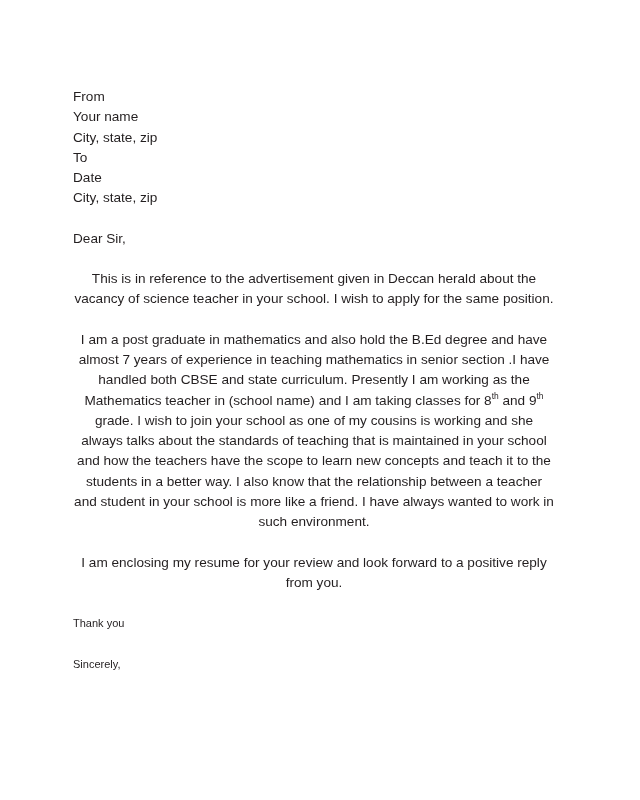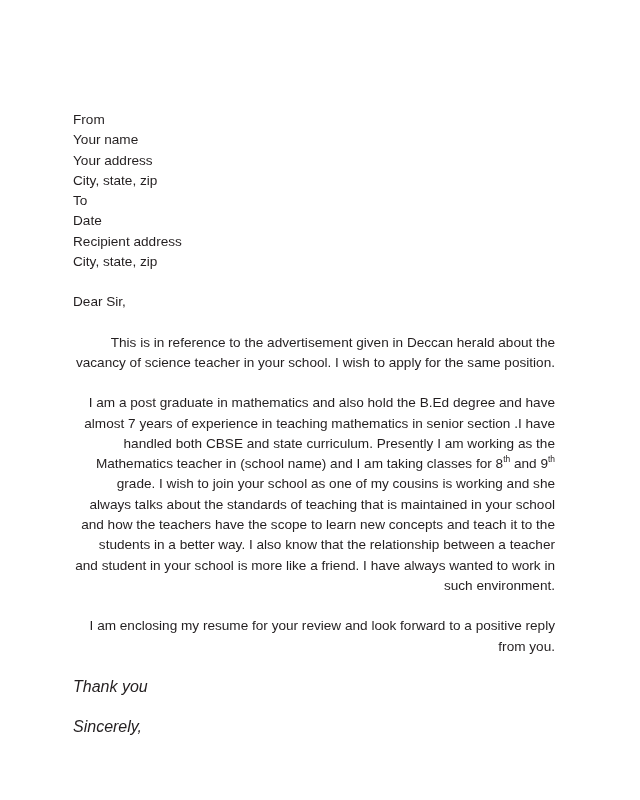--- a/index.html
+++ b/index.html
@@ -13,21 +13,21 @@
     font-family: "Liberation Sans", sans-serif;
     color: #231f20;
     -webkit-font-smoothing: antialiased;
   }
   .page {
     position: relative;
     width: 627px;
     height: 800px;
     background: #ffffff;
     box-sizing: border-box;
-    padding: 110px 85px 0 73px;
+    padding: 87px 85px 0 73px;
   }
   .letter {
     width: 482px;
   }
   .addr-block {
     font-size: 13.6px;
     line-height: 20.3px;
     margin: 0 0 20px 0;
   }
   .addr-line {
@@ -36,51 +36,48 @@
   }
   .salutation {
     font-size: 13.6px;
     line-height: 20.3px;
     margin: 12px 0 20px 0;
   }
   .para {
     font-size: 13.6px;
     line-height: 20.3px;
     margin: 0 0 20px 0;
-    text-align: right;
+    text-align: center;
   }
   .closing-line {
-    font-size: 16px;
+    font-size: 11px;
     line-height: 20.3px;
     margin: 0 0 20px 0;
-    font-style: italic;
   }
   .closing-line:last-child {
     margin-bottom: 0;
   }
   sup.ord {
     font-size: 0.62em;
     vertical-align: super;
     line-height: 0;
   }
 </style>
 </head>
 <body>
 
 <div class="page">
   <div class="letter">
 
     <div class="addr-block">
       <span class="addr-line">From</span>
       <span class="addr-line">Your name</span>
-      <span class="addr-line">Your address</span>
       <span class="addr-line">City, state, zip</span>
       <span class="addr-line">To</span>
       <span class="addr-line">Date</span>
-      <span class="addr-line">Recipient address</span>
       <span class="addr-line">City, state, zip</span>
     </div>
 
     <p class="salutation">Dear Sir,</p>
 
     <p class="para">This is in reference to the advertisement given in Deccan herald about the vacancy of science teacher in your school. I wish to apply for the same position.</p>
 
     <p class="para"><span>I am a post graduate in mathematics and also hold the B.Ed degree and have almost 7 years of experience in teaching mathematics in senior section .I have handled both CBSE and state curriculum. Presently I am working as the Mathematics teacher in (school name) and I am taking classes for 8</span><sup class="ord">th</sup><span> and 9</span><sup class="ord">th</sup><span> grade. I wish to join your school as one of my cousins is working and she always talks about the standards of teaching that is maintained in your school and how the teachers have the scope to learn new concepts and teach it to the students in a better way. I also know that the relationship between a teacher and student in your school is more like a friend. I have always wanted to work in such environment.</span></p>
 
     <p class="para">I am enclosing my resume for your review and look forward to a positive reply from you.</p>

